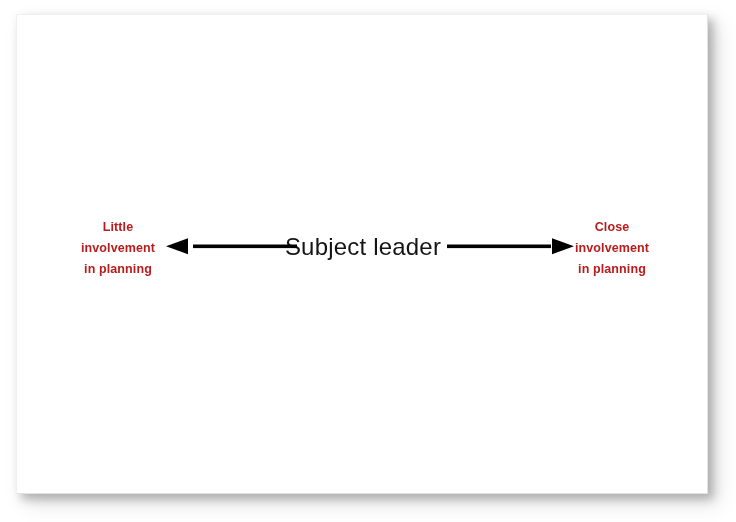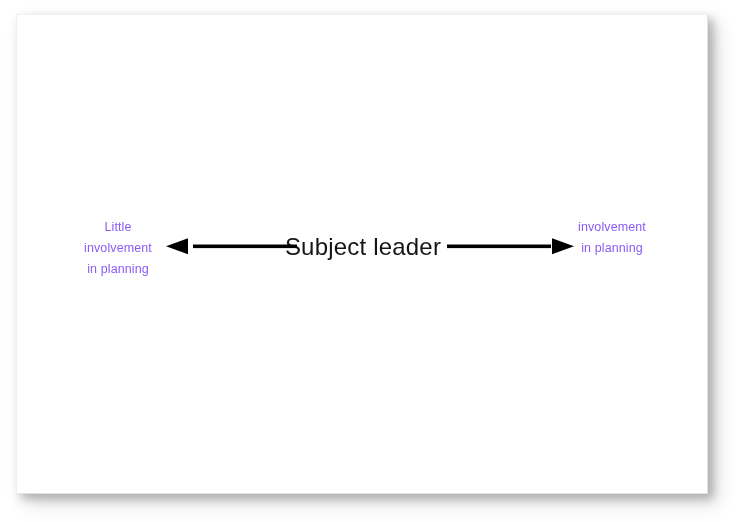--- a/index.html
+++ b/index.html
@@ -38,24 +38,24 @@
     position: absolute;
     left: 0;
     top: 0;
     width: 692px;
     height: 480px;
   }
 
   .pole-label {
     position: absolute;
     font-family: "Liberation Sans", sans-serif;
-    font-weight: normal;
+    font-weight: bold;
     font-size: 12.5px;
     line-height: 21px;
-    color: #8b5cf6;
+    color: #b91c1c;
     text-align: center;
     white-space: nowrap;
     letter-spacing: 0.1px;
   }
 
   #pole-left {
     left: 46px;
     top: 202px;
     width: 110px;
   }
@@ -101,20 +101,21 @@
 
   <div id="continuum">
 
     <div class="pole-label" id="pole-left">
       <span class="pole-line">Little</span>
       <span class="pole-line">involvement</span>
       <span class="pole-line">in planning</span>
     </div>
 
     <div class="pole-label" id="pole-right">
+      <span class="pole-line">Close</span>
       <span class="pole-line">involvement</span>
       <span class="pole-line">in planning</span>
     </div>
 
     <div id="center-label">Subject leader</div>
 
     <svg id="arrow-layer" viewBox="0 0 692 480" width="692" height="480">
 
       <g>
         <rect x="176" y="229.5" width="104" height="3.6" fill="#000000"></rect>

